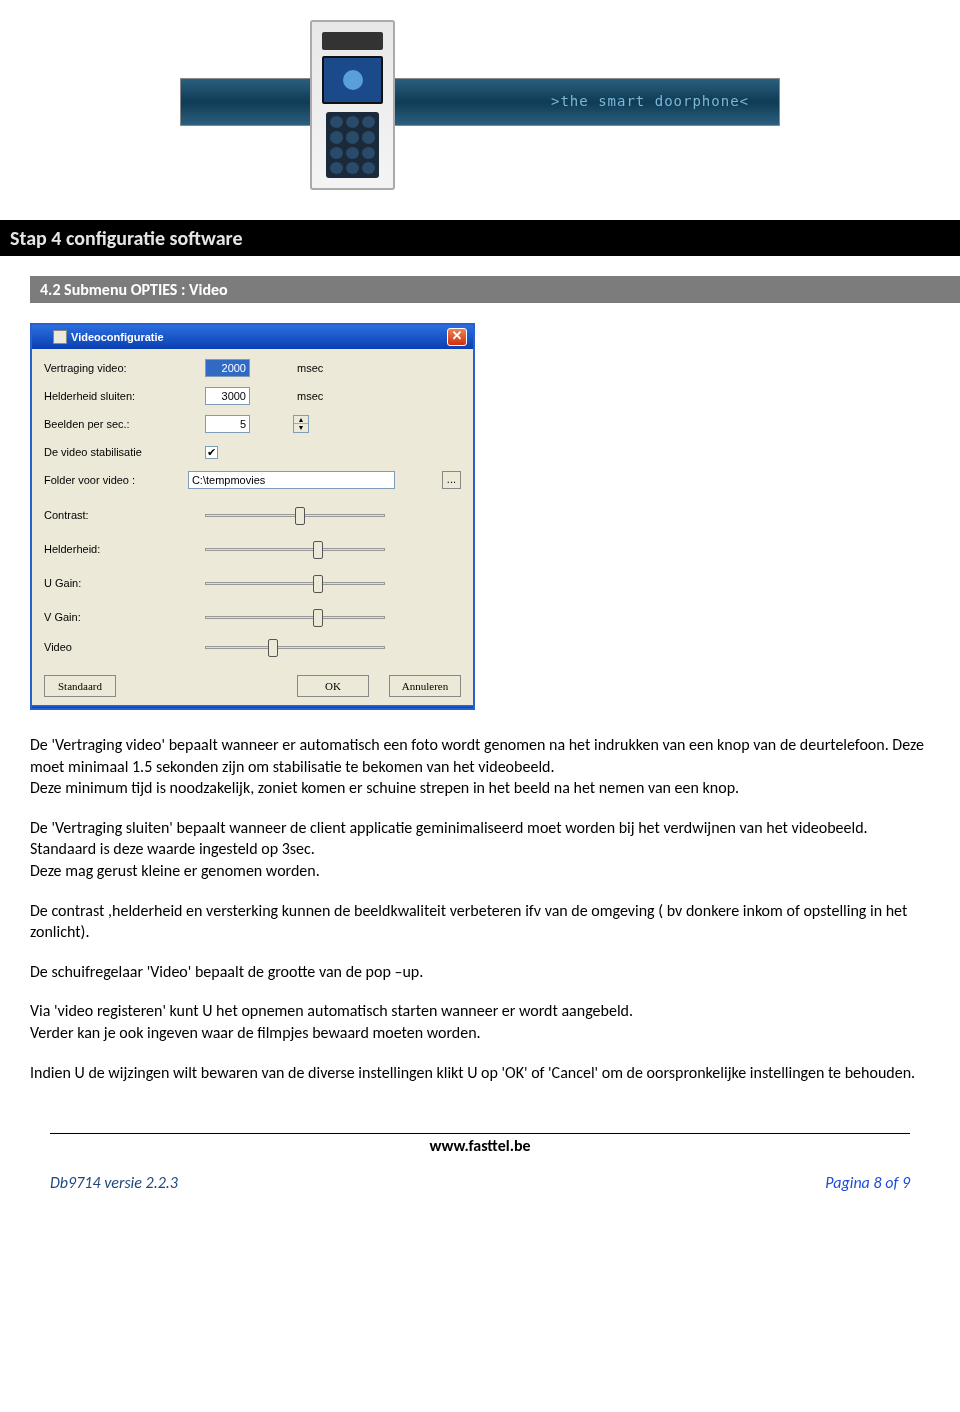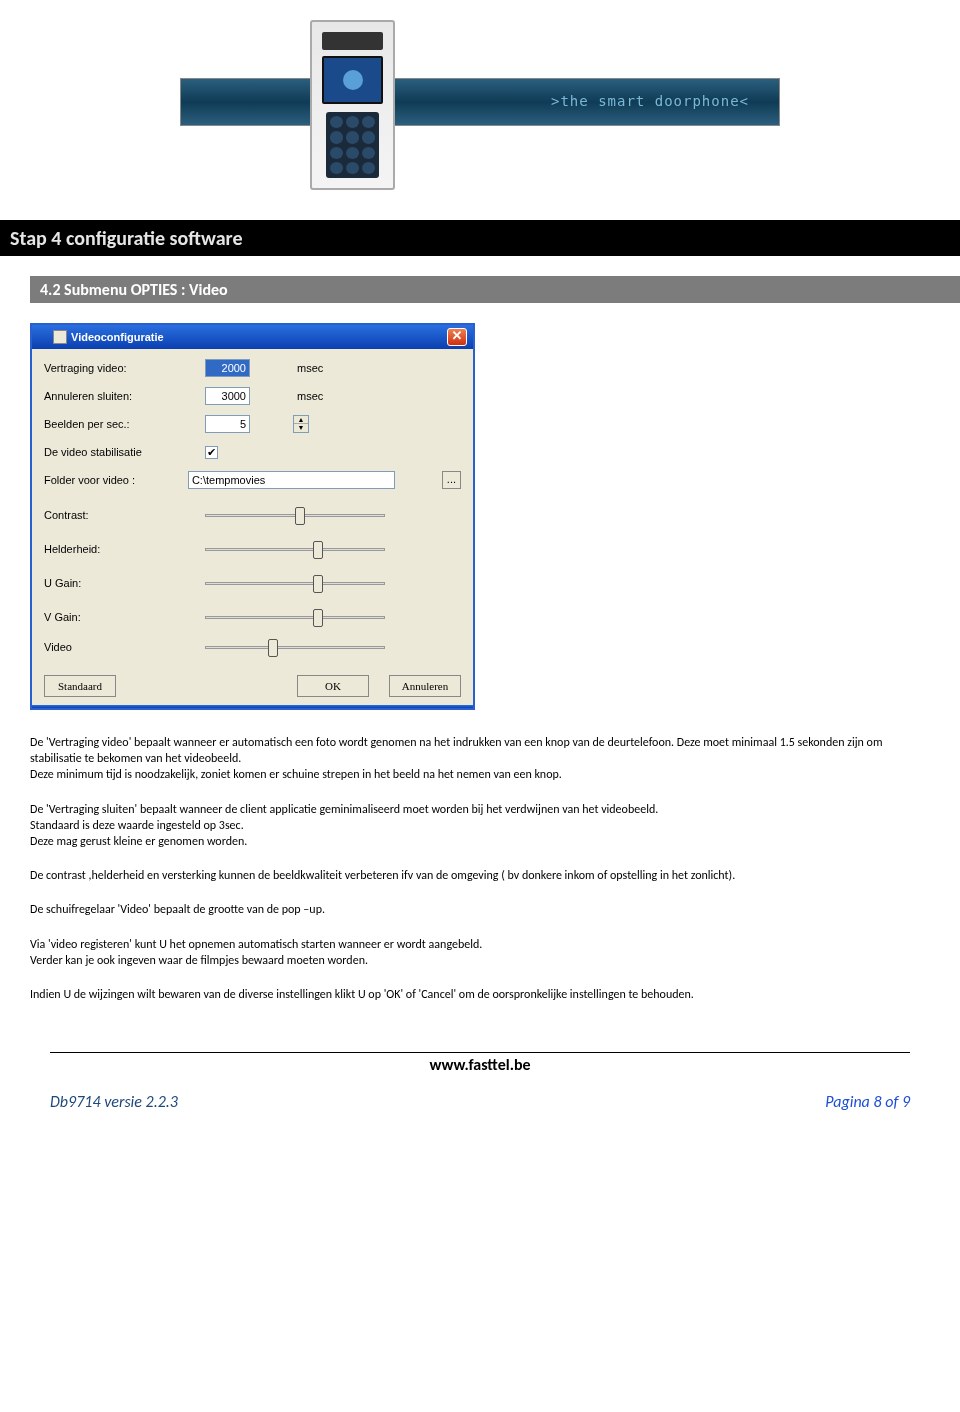--- a/index.html
+++ b/index.html
@@ -231,21 +231,21 @@
   }
   .xp-buttons .spacer { flex: 1; }
   .xp-bottombar {
     height: 3px;
     background: linear-gradient(#2a6fe0, #0a3fb0);
   }
 
   
   .doc-text {
     margin: 24px 30px 0 30px;
-    font-size: 12px;
+    font-size: 16px;
     line-height: 1.35;
   }
   .doc-text p { margin: 0 0 18px 0; }
 
   
   .footer-area {
     margin: 50px 50px 0 50px;
   }
   .footer-rule {
     border: none;
@@ -317,21 +317,21 @@
     </div>
     <div class="xp-body">
 
       <div class="xp-row">
         <span class="xp-label">Vertraging video:</span>
         <input class="xp-input selected" style="width: 45px;" value="2000">
         <span class="xp-unit">msec</span>
       </div>
 
       <div class="xp-row">
-        <span class="xp-label">Annuleren sluiten:</span>
+        <span class="xp-label">Helderheid sluiten:</span>
         <input class="xp-input" style="width: 45px;" value="3000">
         <span class="xp-unit">msec</span>
       </div>
 
       <div class="xp-row">
         <span class="xp-label">Beelden per sec.:</span>
         <input class="xp-input" style="width: 45px;" value="5">
         <span class="xp-spin">
           <span>▲</span>
           <span>▼</span>

